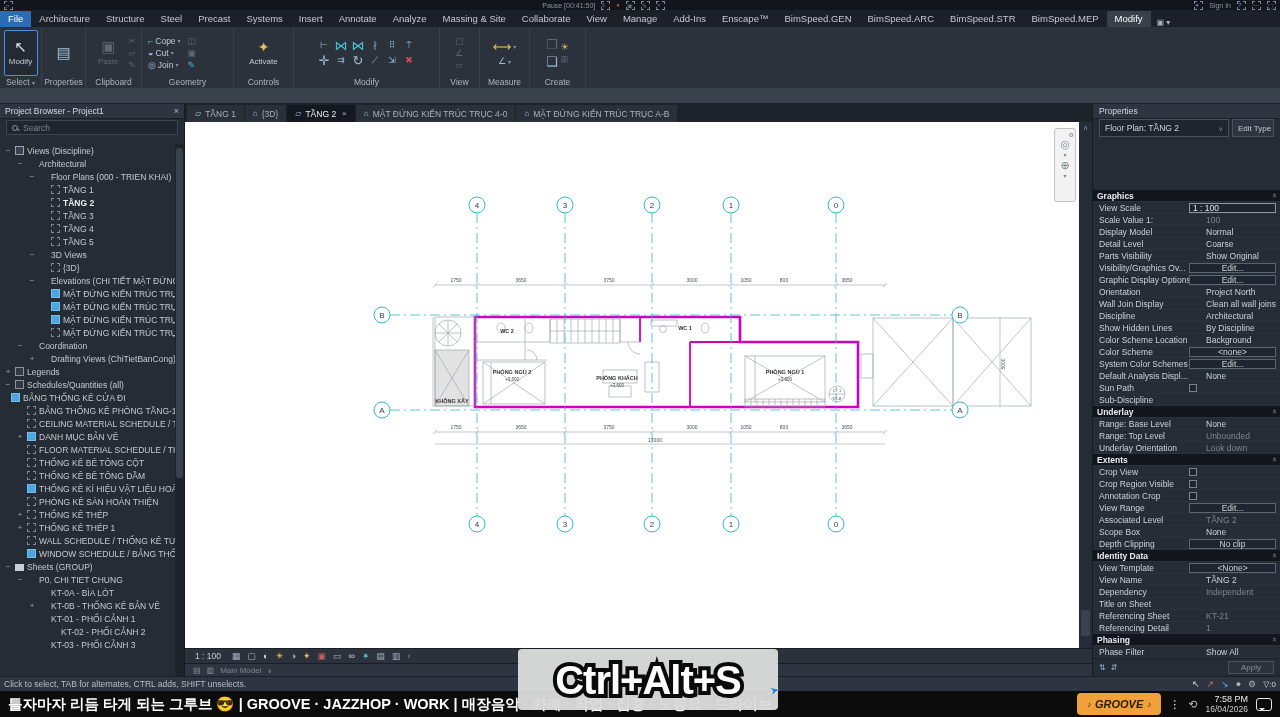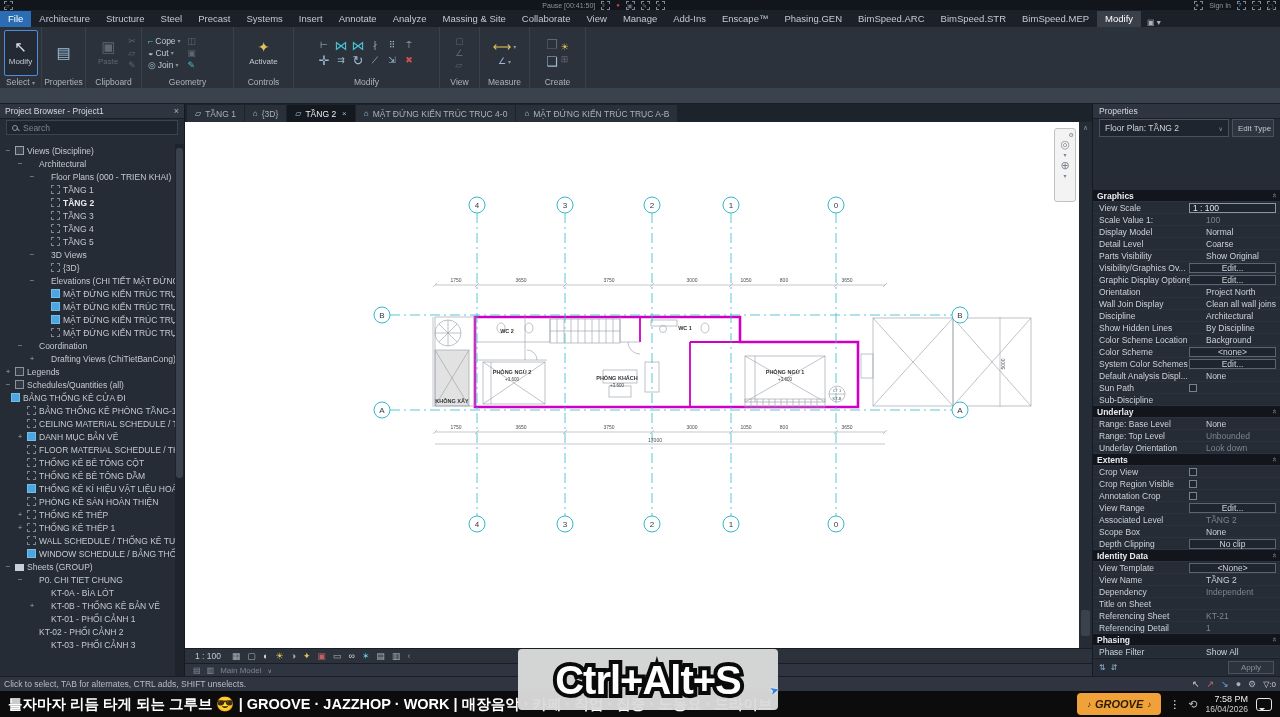--- a/index.html
+++ b/index.html
@@ -175,21 +175,21 @@
       <div class="rtab">Systems</div>
       <div class="rtab">Insert</div>
       <div class="rtab">Annotate</div>
       <div class="rtab">Analyze</div>
       <div class="rtab">Massing &amp; Site</div>
       <div class="rtab">Collaborate</div>
       <div class="rtab">View</div>
       <div class="rtab">Manage</div>
       <div class="rtab">Add-Ins</div>
       <div class="rtab">Enscape™</div>
-      <div class="rtab">Phasing.GEN</div>
+      <div class="rtab">BimSpeed.GEN</div>
       <div class="rtab">BimSpeed.ARC</div>
       <div class="rtab">BimSpeed.STR</div>
       <div class="rtab">BimSpeed.MEP</div>
       <div class="rtab active">Modify</div>
       <span id="media-btn">▣ ▾</span>
     </div>
 
   <div id="ribbon">
     <div class="rpanel" style="width:42px;">
       <div class="pbody">
@@ -511,21 +511,21 @@
         <div class="titem" style="padding-left: 28px;">
           <span class="texp">+</span>
           <span class="tico none"></span>
           <span class="tlabel">KT-0B - THỐNG KÊ BẢN VẼ</span>
         </div>
         <div class="titem" style="padding-left: 28px;">
           <span class="texp"></span>
           <span class="tico none"></span>
           <span class="tlabel">KT-01 - PHỐI CẢNH 1</span>
         </div>
-        <div class="titem" style="padding-left: 16px;">
+        <div class="titem" style="padding-left: 38px;">
           <span class="texp"></span>
           <span class="tico none"></span>
           <span class="tlabel">KT-02 - PHỐI CẢNH 2</span>
         </div>
         <div class="titem" style="padding-left: 28px;">
           <span class="texp"></span>
           <span class="tico none"></span>
           <span class="tlabel">KT-03 - PHỐI CẢNH 3</span>
         </div>
       </div>

